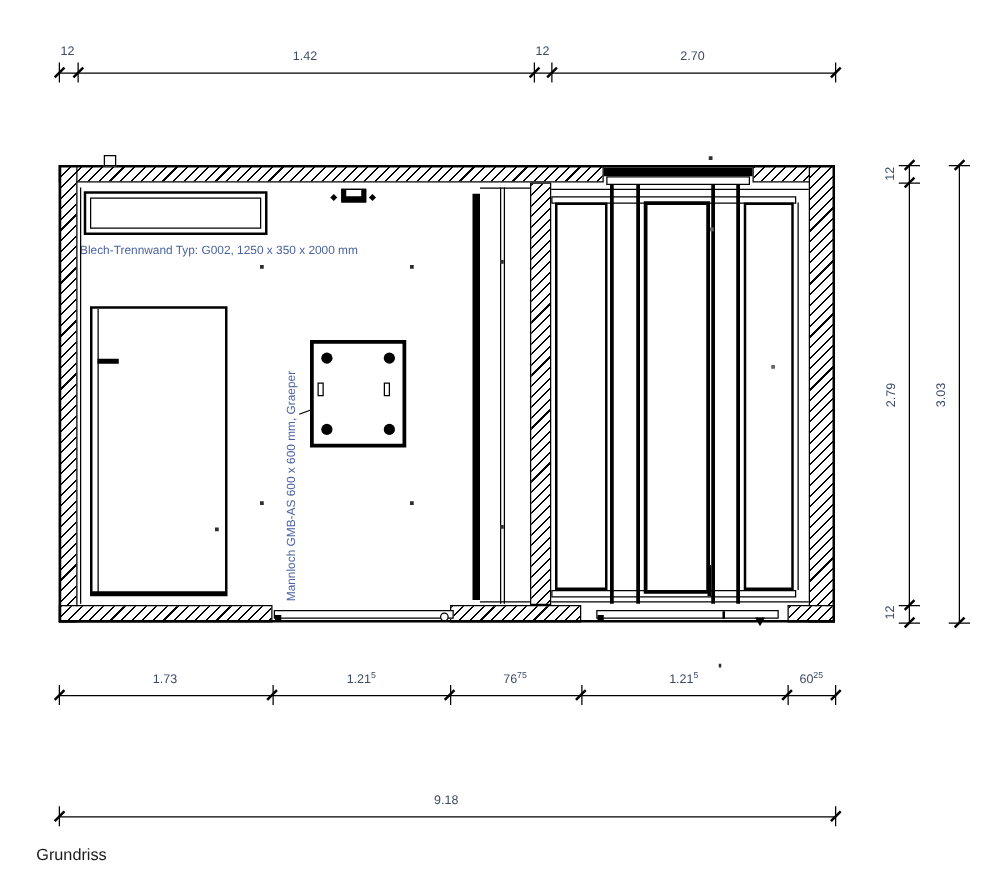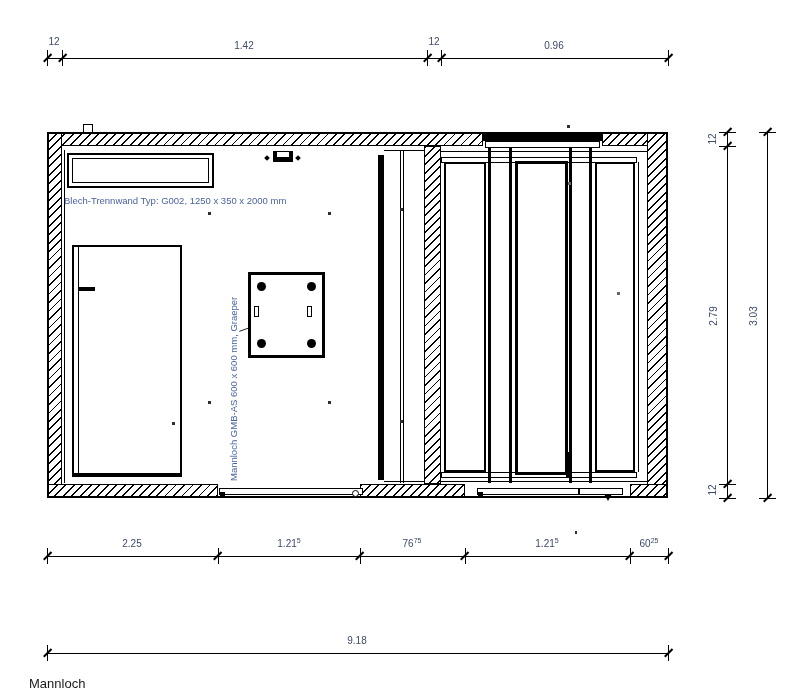--- a/index.html
+++ b/index.html
@@ -115,36 +115,36 @@
   <div class="abs line" style="left:440.5px;top:50px;width:1px;height:16px;"></div>
   <div class="abs line" style="left:667.5px;top:50px;width:1px;height:16px;"></div>
   <div class="abs tick" style="left:42px;top:57px;"></div>
   <div class="abs tick" style="left:57px;top:57px;"></div>
   <div class="abs tick" style="left:422px;top:57px;"></div>
   <div class="abs tick" style="left:436px;top:57px;"></div>
   <div class="abs tick" style="left:663px;top:57px;"></div>
   <div class="abs dim-label" style="left:54px;top:37px;">12</div>
   <div class="abs dim-label" style="left:244px;top:41px;">1.42</div>
   <div class="abs dim-label" style="left:434px;top:37px;">12</div>
-  <div class="abs dim-label" style="left:554px;top:41px;">0.96</div>
+  <div class="abs dim-label" style="left:554px;top:41px;">2.70</div>
 
   <div class="abs line" style="left:47px;top:556px;width:621px;height:1px;"></div>
   <div class="abs line" style="left:46.5px;top:548px;width:1px;height:16px;"></div>
   <div class="abs line" style="left:217.5px;top:548px;width:1px;height:16px;"></div>
   <div class="abs line" style="left:359.5px;top:548px;width:1px;height:16px;"></div>
   <div class="abs line" style="left:464.5px;top:548px;width:1px;height:16px;"></div>
   <div class="abs line" style="left:629.5px;top:548px;width:1px;height:16px;"></div>
   <div class="abs line" style="left:667.5px;top:548px;width:1px;height:16px;"></div>
   <div class="abs tick" style="left:42px;top:555px;"></div>
   <div class="abs tick" style="left:212px;top:555px;"></div>
   <div class="abs tick" style="left:354px;top:555px;"></div>
   <div class="abs tick" style="left:459px;top:555px;"></div>
   <div class="abs tick" style="left:624px;top:555px;"></div>
   <div class="abs tick" style="left:663px;top:555px;"></div>
-  <div class="abs dim-label" style="left:132px;top:537px;"><span>2.25</span><span class="dim-sup"></span></div>
+  <div class="abs dim-label" style="left:132px;top:537px;"><span>1.73</span><span class="dim-sup"></span></div>
   <div class="abs dim-label" style="left:289px;top:537px;"><span>1.21</span><span class="dim-sup">5</span></div>
   <div class="abs dim-label" style="left:412px;top:537px;"><span>76</span><span class="dim-sup">75</span></div>
   <div class="abs dim-label" style="left:547px;top:537px;"><span>1.21</span><span class="dim-sup">5</span></div>
   <div class="abs dim-label" style="left:649px;top:537px;"><span>60</span><span class="dim-sup">25</span></div>
 
   <div class="abs line" style="left:47px;top:653px;width:621px;height:1px;"></div>
   <div class="abs line" style="left:46.5px;top:645px;width:1px;height:16px;"></div>
   <div class="abs line" style="left:667.5px;top:645px;width:1px;height:16px;"></div>
   <div class="abs tick" style="left:42px;top:652px;"></div>
   <div class="abs tick" style="left:663px;top:652px;"></div>
@@ -163,15 +163,15 @@
   <div class="abs rot-label" style="left:714px;top:316px;">2.79</div>
   <div class="abs rot-label" style="left:713px;top:490px;">12</div>
 
   <div class="abs line" style="left:767px;top:132px;width:1px;height:366px;"></div>
   <div class="abs line" style="left:759px;top:131.5px;width:17px;height:1px;"></div>
   <div class="abs line" style="left:759px;top:497.5px;width:17px;height:1px;"></div>
   <div class="abs tick" style="left:762px;top:131px;"></div>
   <div class="abs tick" style="left:762px;top:497px;"></div>
   <div class="abs rot-label" style="left:754px;top:316px;">3.03</div>
 
-  <div class="abs title" style="left:29px;top:676px;">Mannloch</div>
+  <div class="abs title" style="left:29px;top:676px;">Grundriss</div>
 
 </div>
 
 </body></html>

